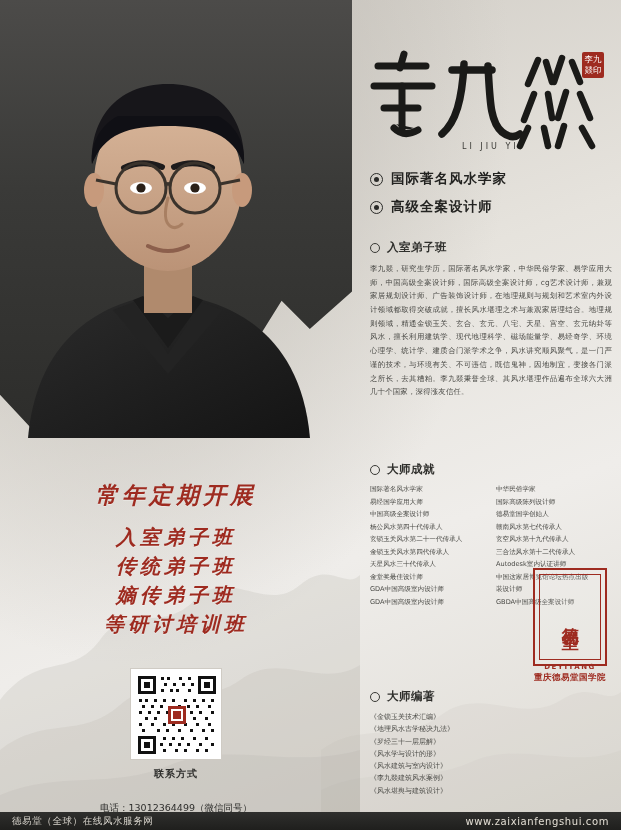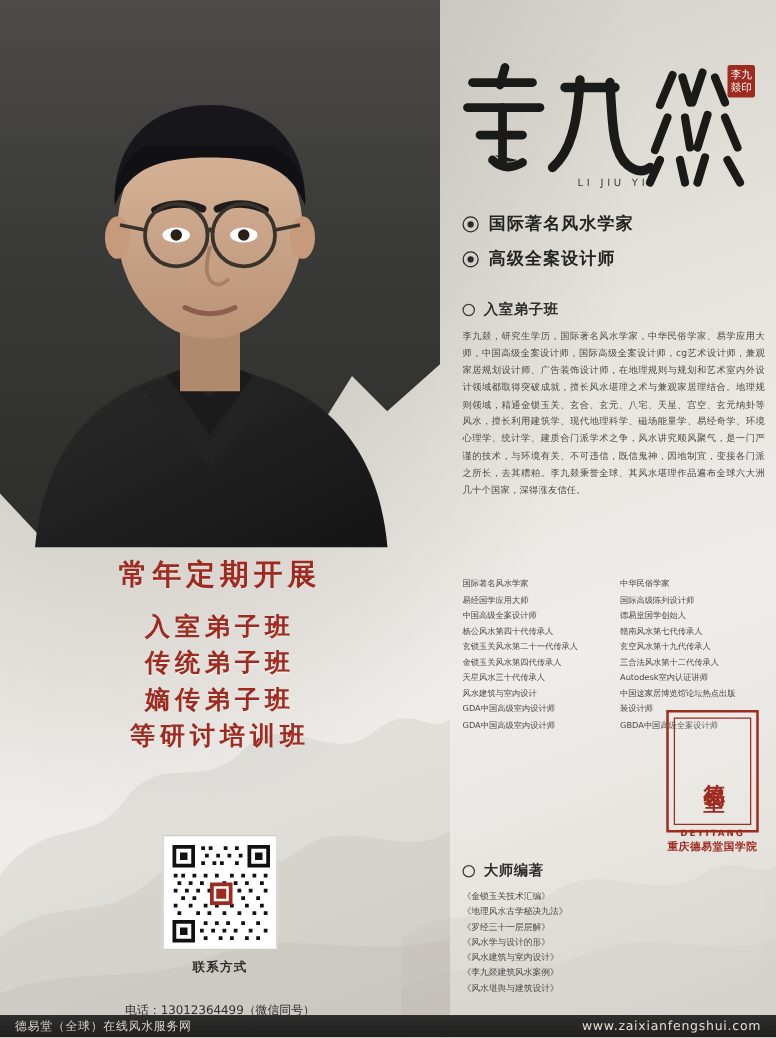--- a/index.html
+++ b/index.html
@@ -197,23 +197,24 @@
   .seal-caption .en {
     display: block;
     font-size: 7px;
     letter-spacing: 1.5px;
     color: #9e2b20;
     margin-bottom: 1px;
   }
   
   .courses {
     position: absolute;
-    left: 0; top: 444px;
+    left: 0; top: 480px;
     width: 352px;
     text-align: center;
+    font-style: italic;
   }
   .courses h2 {
     margin: 0 0 12px 0;
     font-size: 23px;
     color: #9e2b20;
     font-weight: bold;
     letter-spacing: 4px;
     font-family: "DejaVu Serif", serif;
     text-shadow: 0 1px 0 rgba(255,255,255,.35);
   }
@@ -492,36 +493,40 @@
 
     <div class="bio">
       <div class="sec-head">
         <span class="ring-sm"></span>
         <span class="txt">入室弟子班</span>
       </div>
       <div class="bio-text">李九燚，研究生学历，国际著名风水学家，中华民俗学家、易学应用大师，中国高级全案设计师，国际高级全案设计师，cg艺术设计师，兼观家居规划设计师、广告装饰设计师，在地理规则与规划和艺术室内外设计领域都取得突破成就，擅长风水堪理之术与兼观家居理结合。地理规则领域，精通金锁玉关、玄合、玄元、八宅、天星、宫空、玄元纳卦等风水，擅长利用建筑学、现代地理科学、磁场能量学、易经奇学、环境心理学、统计学、建质合门派学术之争，风水讲究顺风聚气，是一门严谨的技术，与环境有关、不可违信，既信鬼神，因地制宜，变接各门派之所长，去其糟粕。李九燚秉誉全球、其风水堪理作品遍布全球六大洲几十个国家，深得涨友信任。</div>
     </div>
 
     <div class="achv">
+      <div class="sec-head">
+        <span class="ring-sm"></span>
+        <span class="txt">大师成就</span>
+      </div>
       <div class="achv-grid">
         <div>国际著名风水学家</div>
         <div>中华民俗学家</div>
         <div>易经国学应用大师</div>
         <div>国际高级陈列设计师</div>
         <div>中国高级全案设计师</div>
         <div>德易堂国学创始人</div>
         <div>杨公风水第四十代传承人</div>
         <div>赣南风水第七代传承人</div>
         <div>玄锁玉关风水第二十一代传承人</div>
         <div>玄空风水第十九代传承人</div>
         <div>金锁玉关风水第四代传承人</div>
         <div>三合法风水第十二代传承人</div>
         <div>天星风水三十代传承人</div>
         <div>Autodesk室内认证讲师</div>
-        <div>风水建筑与室内设计</div>
+        <div>金堂奖最佳设计师</div>
         <div>中国这家居博览馆论坛热点出版</div>
         <div>GDA中国高级室内设计师</div>
         <div>装设计师</div>
         <div>GDA中国高级室内设计师</div>
         <div>GBDA中国高级全案设计师</div>
       </div>
     </div>
 
     <div class="books">
       <div class="sec-head">

